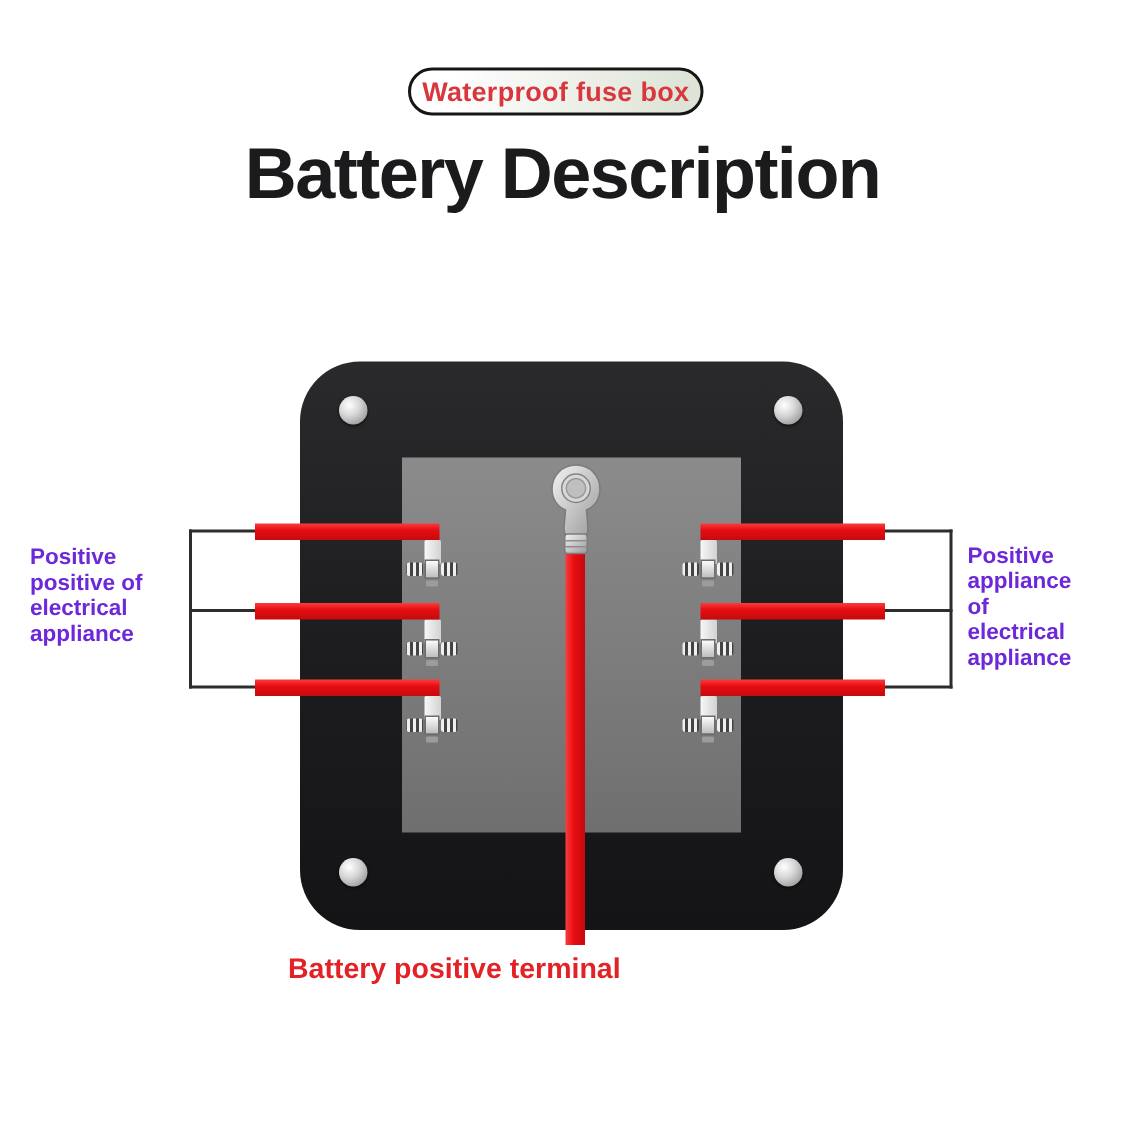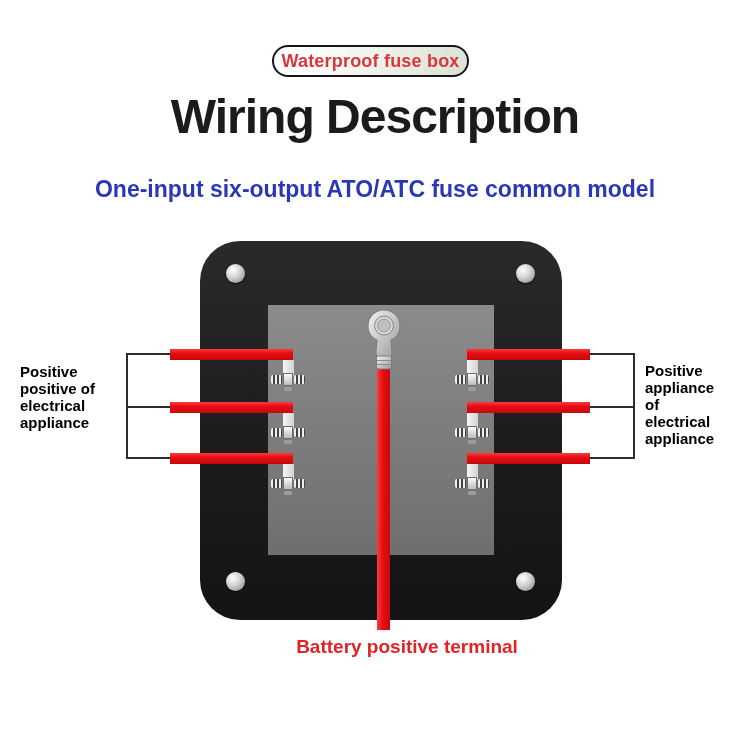--- a/index.html
+++ b/index.html
@@ -84,40 +84,39 @@
   .terminal{position:absolute;left:362px;top:308px;z-index:7;}
   
   .bline{position:absolute;background:#2d2d2d;z-index:1;}
   .bl-v{left:126px;top:353px;width:2px;height:106px;}
   .bl-h{left:126px;width:46px;height:2px;}
   .br-v{left:633px;top:353px;width:2px;height:106px;}
   .br-h{left:589px;width:46px;height:2px;}
   .h1{top:353px;} .h2{top:406px;} .h3{top:457px;}
   
   .side-label{
-    position:absolute;color:#000000;font-size:15px;font-weight:700;
+    position:absolute;color:#6d28d9;font-size:15px;font-weight:700;
     line-height:17px;z-index:2;
   }
   .side-label.left{left:20px;top:363px;width:120px;}
   .side-label.right{left:645px;top:362px;width:100px;}
   .bottom-label{
-    position:absolute;left:212px;top:636px;width:390px;text-align:center;
+    position:absolute;left:192px;top:636px;width:390px;text-align:left;
     color:#e32227;font-size:19px;font-weight:700;z-index:2;
   }
 </style>
 </head>
 <body>
 
 <div class="stage">
 
   <div class="badge">
     <span>Waterproof fuse box</span>
   </div>
-  <div class="title">Wiring Description</div>
-  <div class="subtitle">One-input six-output ATO/ATC fuse common model</div>
+  <div class="title">Battery Description</div>
 
   <div class="bline bl-v"></div>
   <div class="bline bl-h h1"></div>
   <div class="bline bl-h h2"></div>
   <div class="bline bl-h h3"></div>
 
   <div class="bline br-v"></div>
   <div class="bline br-h h1"></div>
   <div class="bline br-h h2"></div>
   <div class="bline br-h h3"></div>

